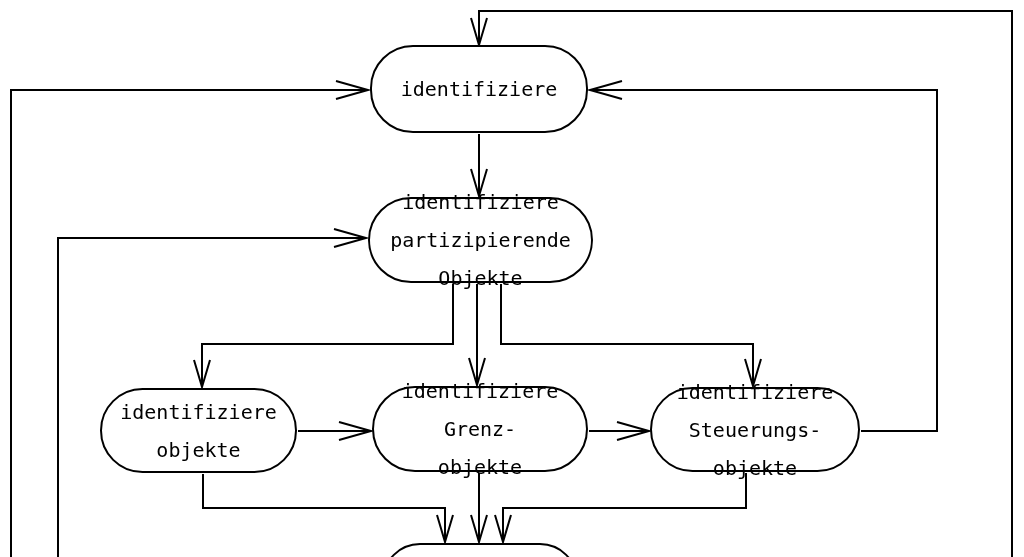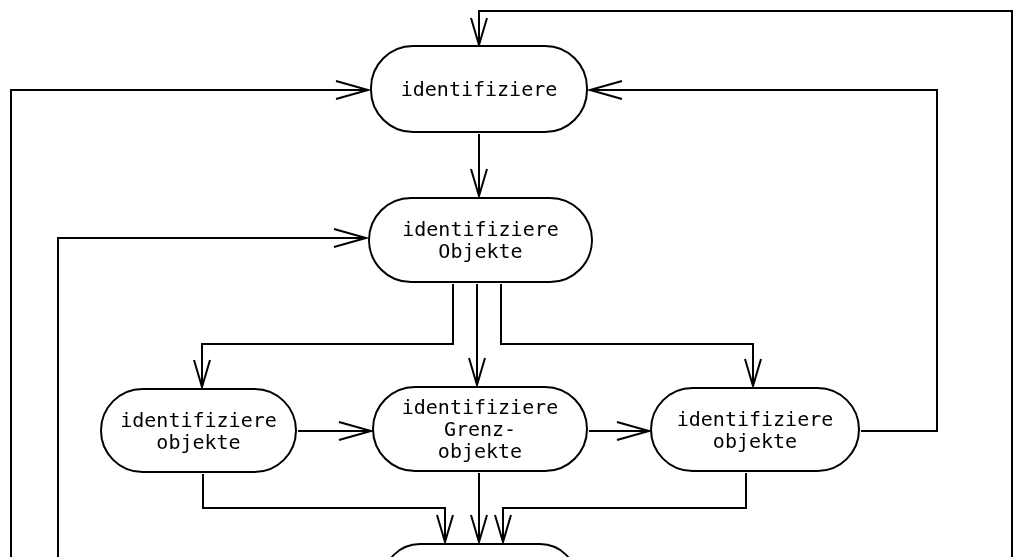--- a/index.html
+++ b/index.html
@@ -24,20 +24,21 @@
     background:#ffffff;
     display:flex;
     flex-direction:column;
     justify-content:center;
     align-items:center;
     text-align:right;
     color:#000000;
     font-size:20px;
     line-height:22px;
     white-space:nowrap;
+    gap:16px;
   }
   .node-partial{
     border-radius:38px;
   }
 </style>
 </head>
 <body>
 
 <div class="canvas">
 
@@ -95,34 +96,36 @@
         <polyline points="495,515 503,542 511,515"></polyline>
       </g>
     </svg>
 
   <div class="node" style="left: 370px; top: 45px; width: 218px; height: 88px;">
     <span>identifiziere</span>
   </div>
 
   <div class="node" style="left: 368px; top: 197px; width: 225px; height: 86px;">
     <span>identifiziere</span>
+    <span>partizipierende</span>
     <span>Objekte</span>
   </div>
 
   <div class="node" style="left: 100px; top: 388px; width: 197px; height: 85px;">
     <span>identifiziere</span>
     <span>objekte</span>
   </div>
 
   <div class="node" style="left: 372px; top: 386px; width: 216px; height: 86px;">
     <span>identifiziere</span>
     <span>Grenz-</span>
     <span>objekte</span>
   </div>
 
   <div class="node" style="left: 650px; top: 387px; width: 210px; height: 85px;">
     <span>identifiziere</span>
+    <span>Steuerungs-</span>
     <span>objekte</span>
   </div>
 
   <div class="node node-partial" style="left: 382px; top: 543px; width: 196px; height: 80px;"></div>
 
 </div>
 
 </body></html>

